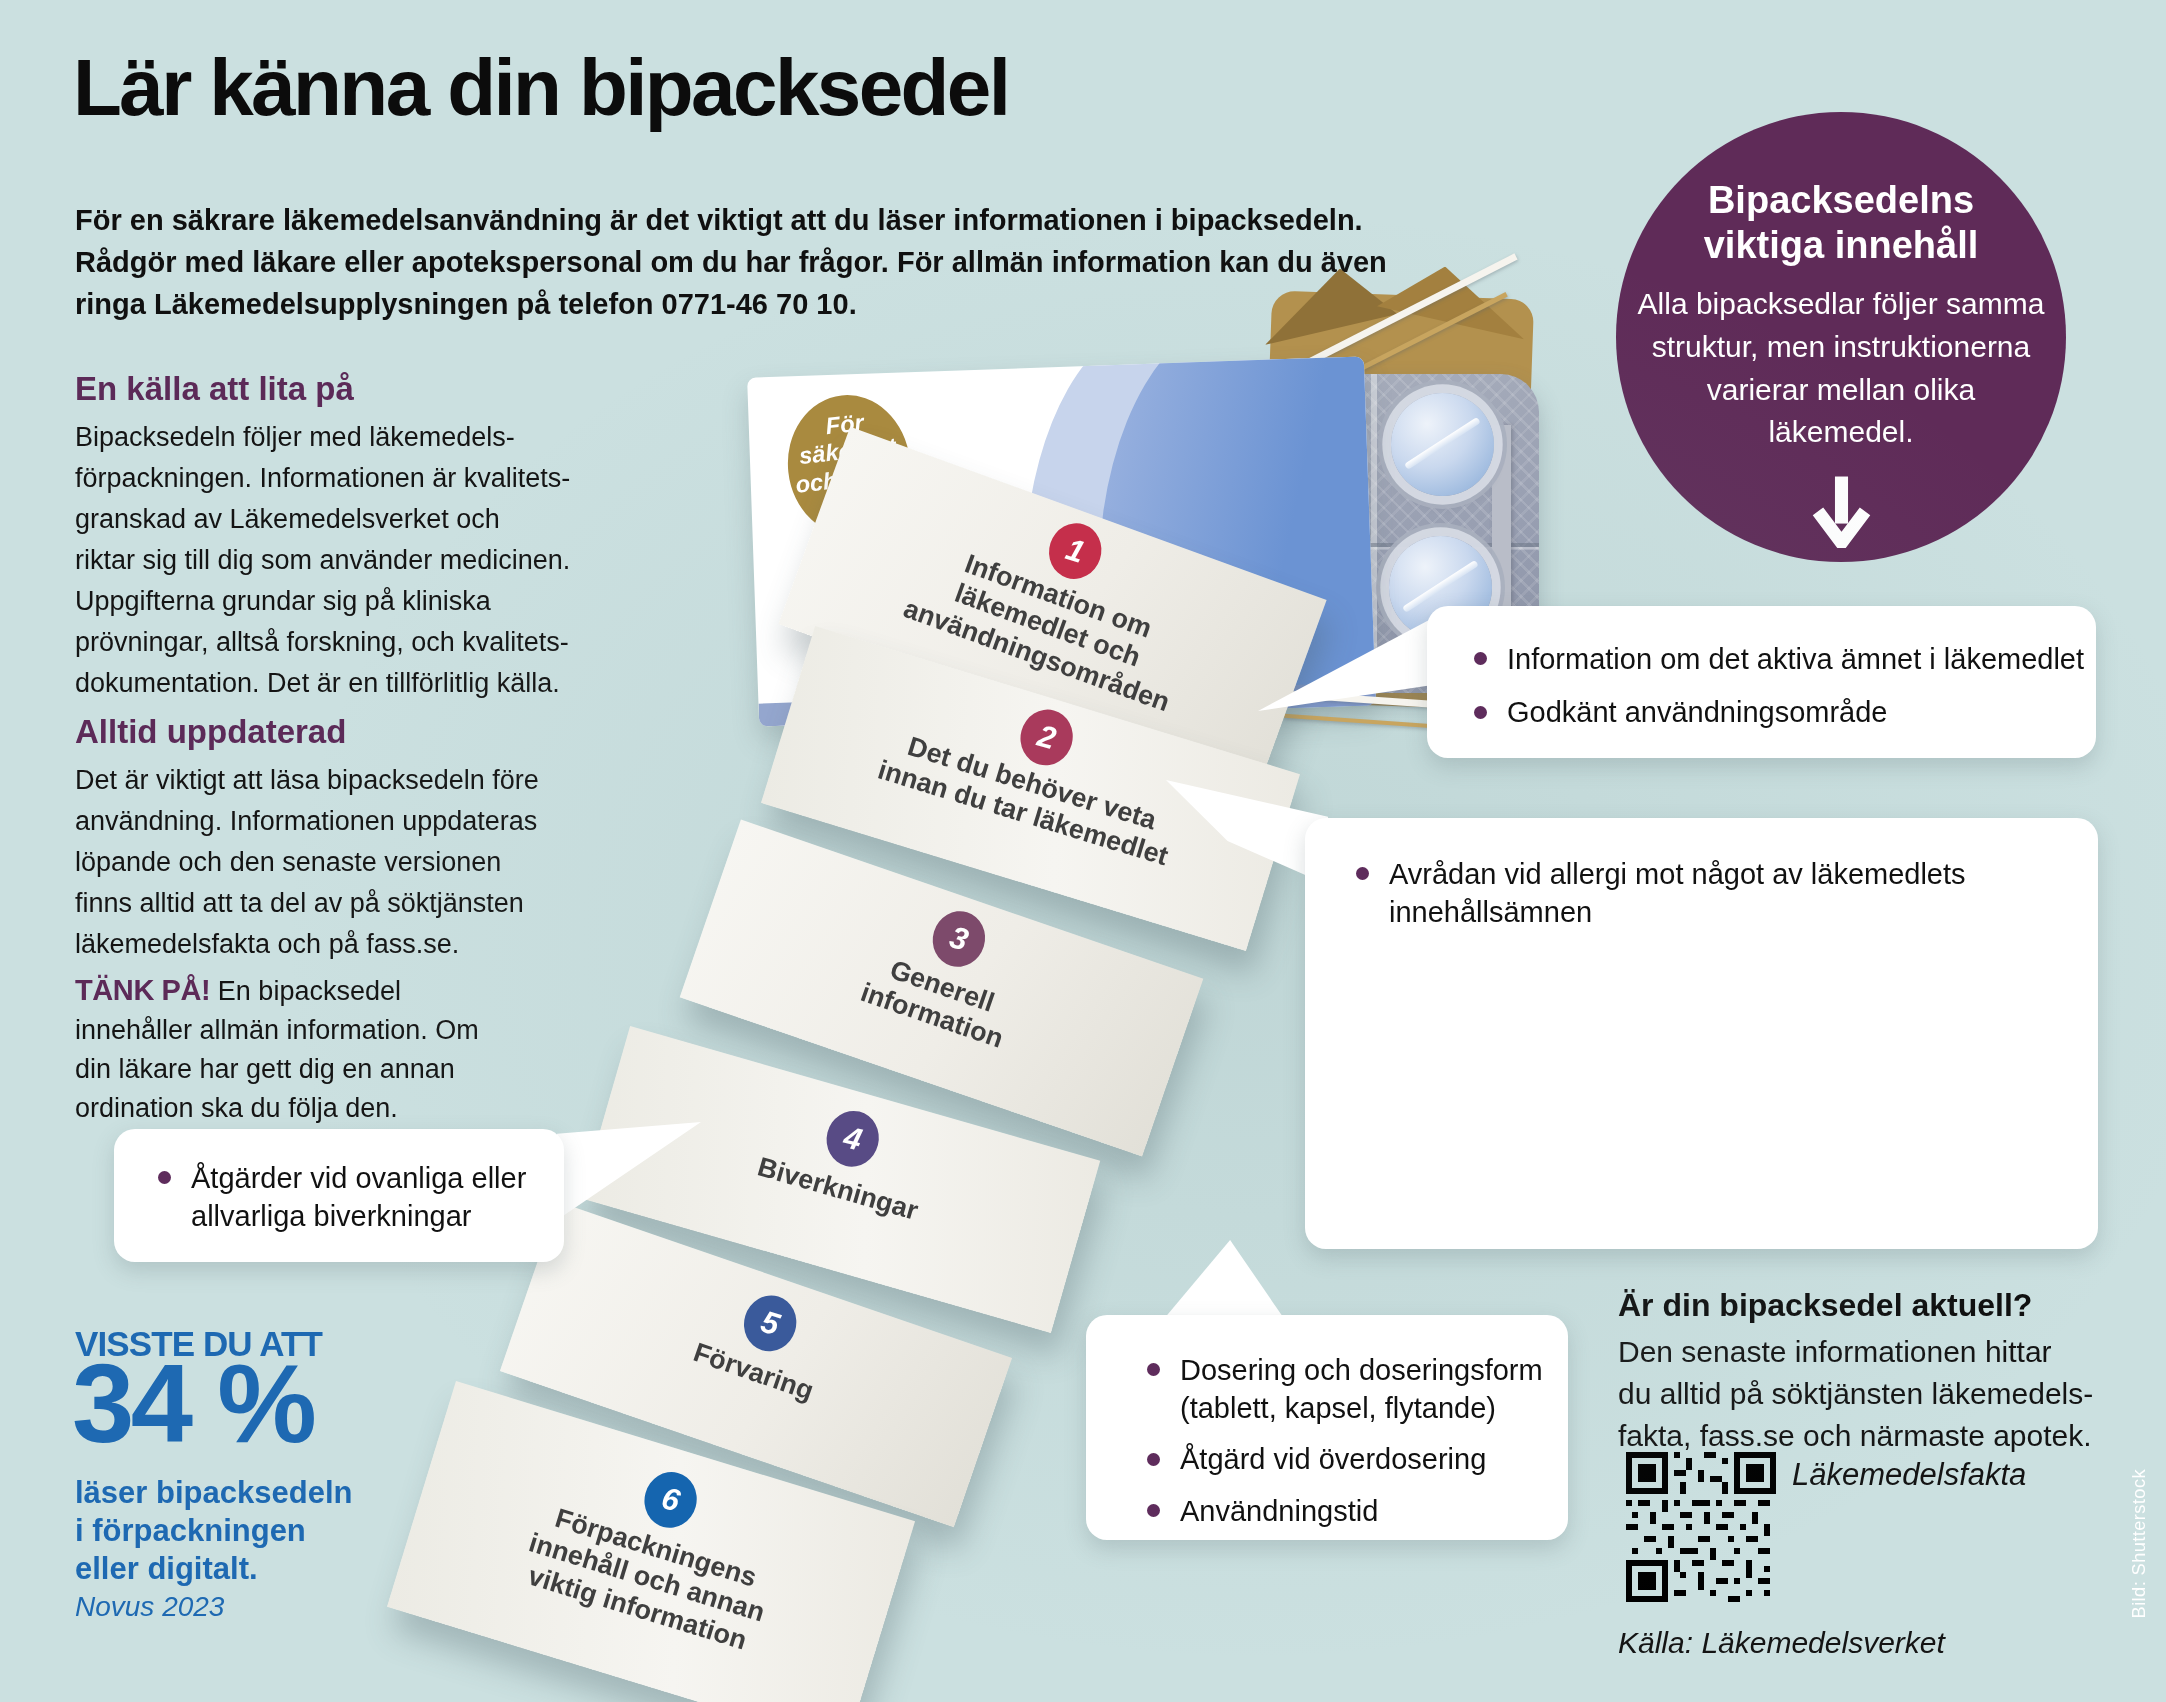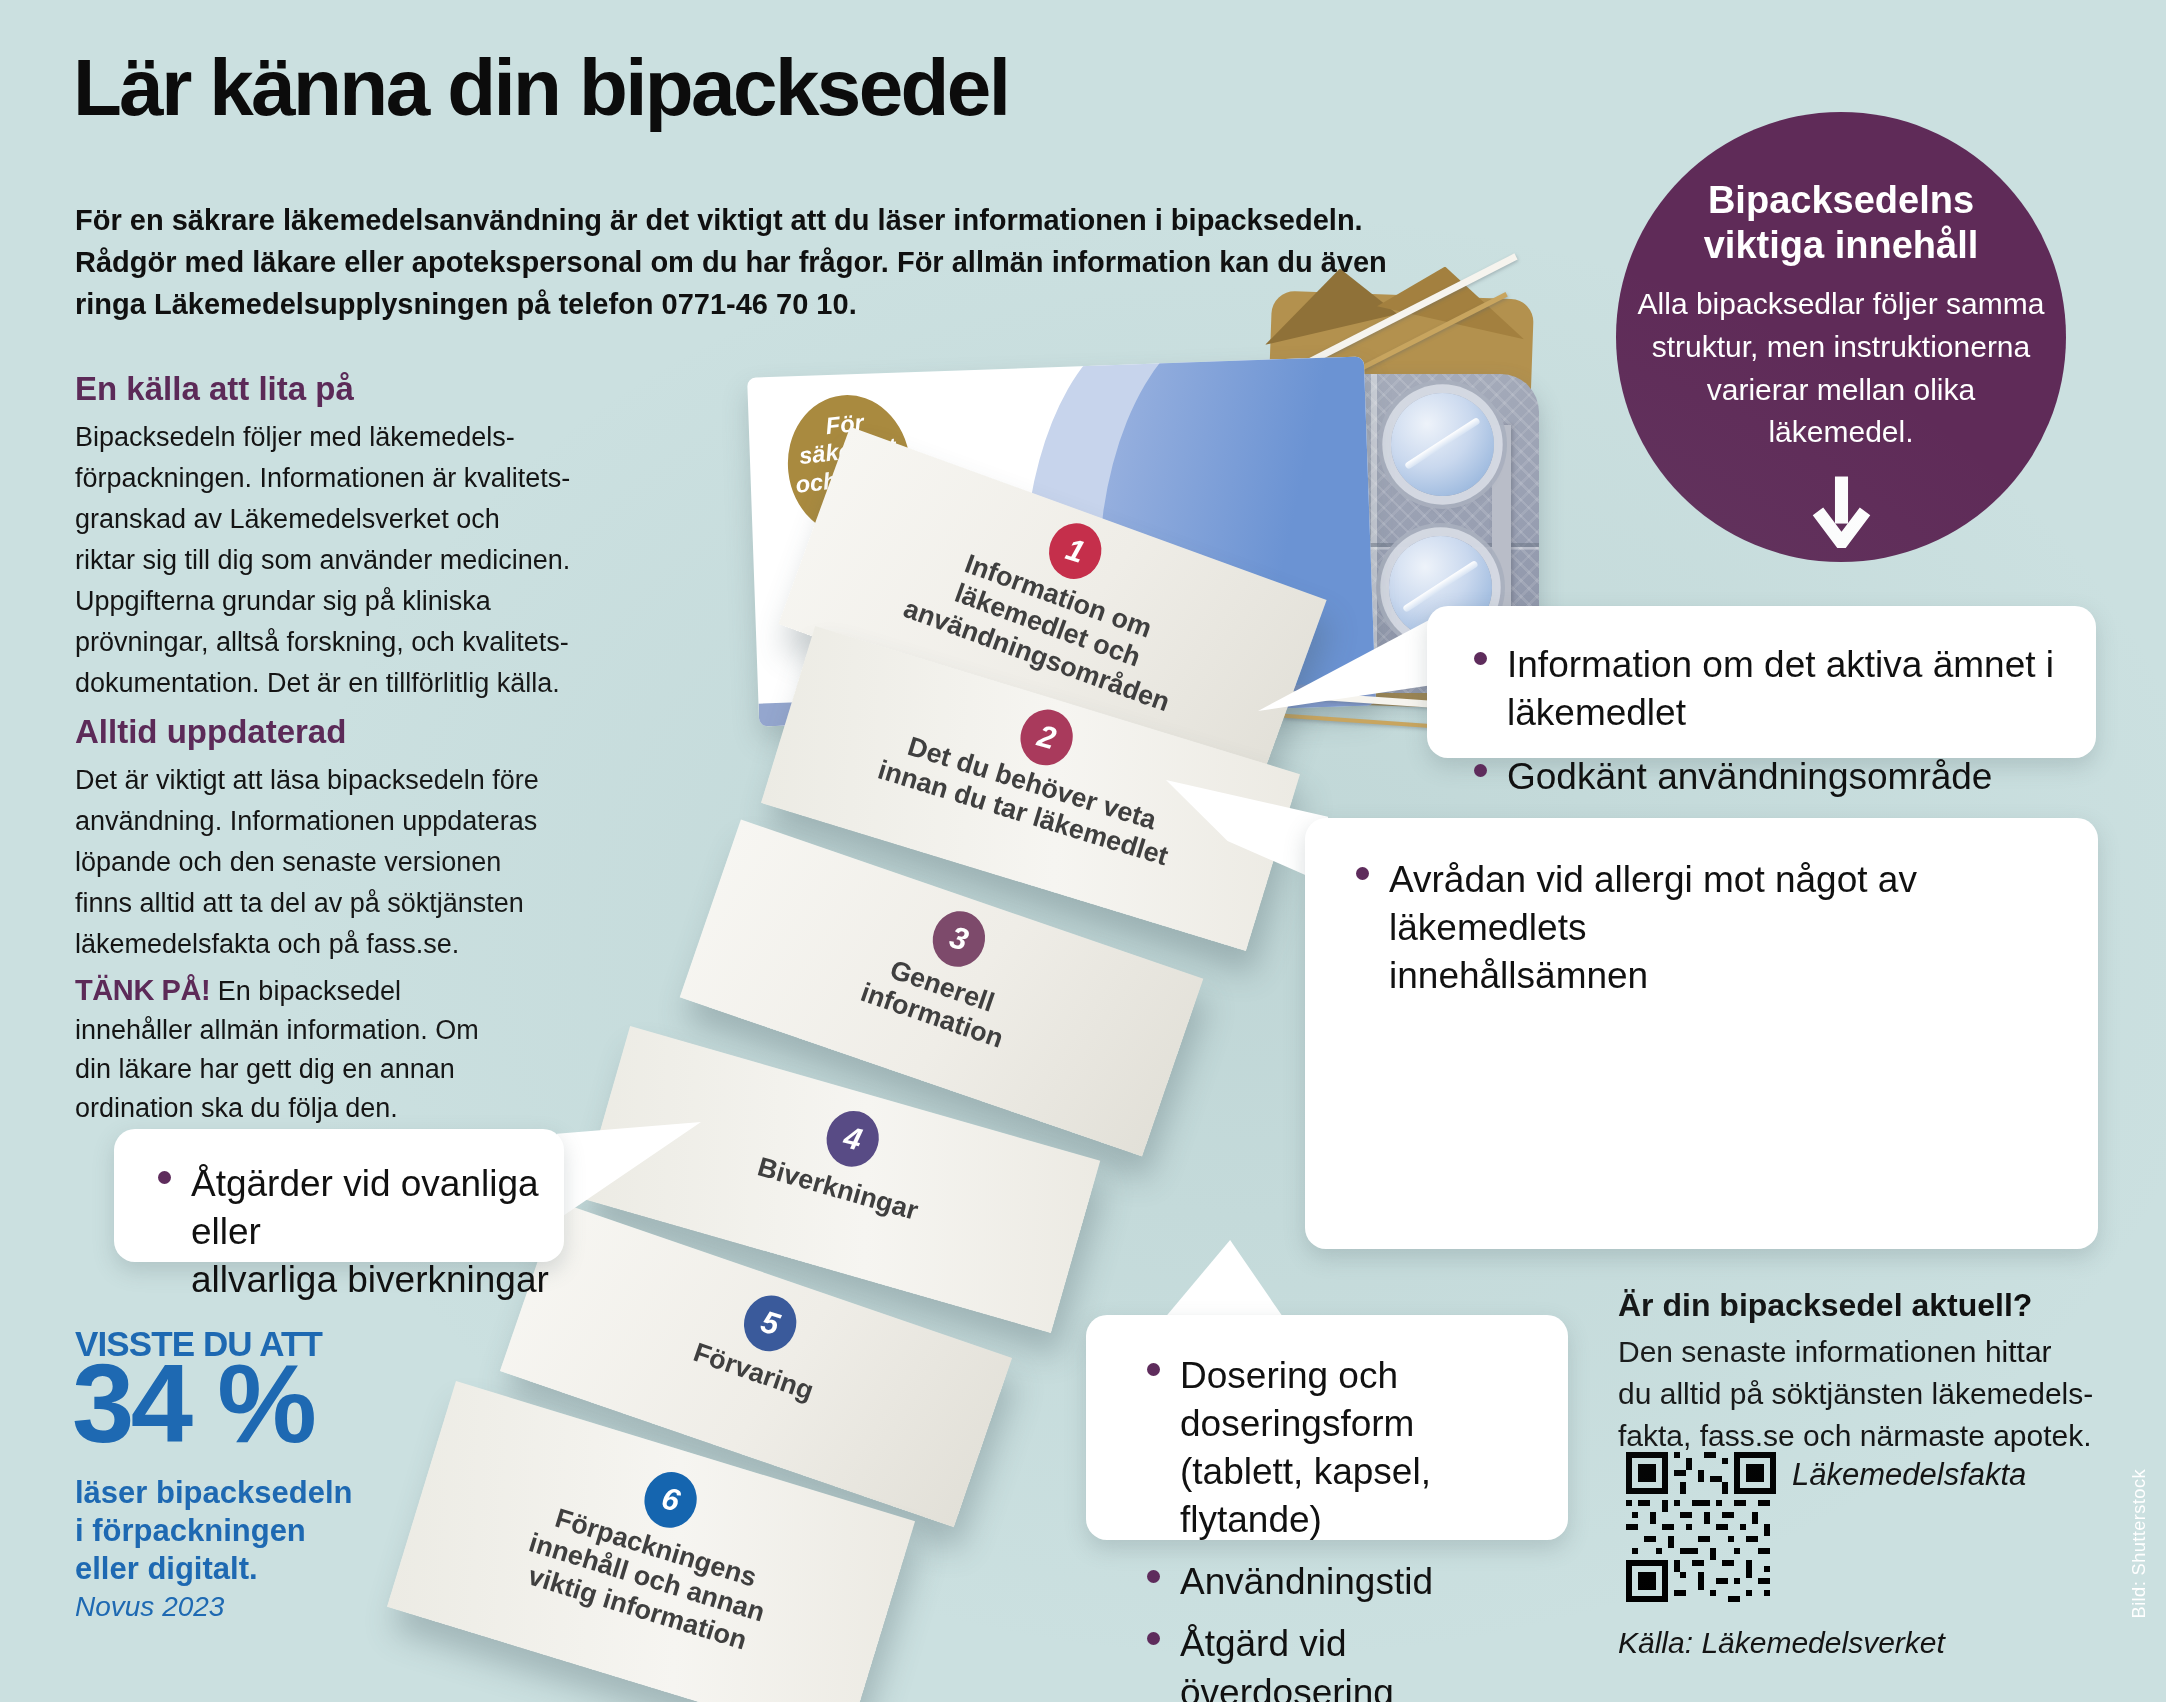--- a/index.html
+++ b/index.html
@@ -72,21 +72,21 @@
   .panel.odd{background:linear-gradient(105deg,#f7f6f2 0%,#efede7 55%,#e2e0d8 100%);}
   .panel.even{background:linear-gradient(75deg,#ecebe4 0%,#f6f5f1 55%,#eceae3 100%);}
   .num{position:absolute;left:50%;transform:translateX(-50%) rotate(-2deg);width:52px;height:56px;border-radius:50%;
     color:#fff;font-size:31px;font-weight:700;font-style:italic;display:flex;align-items:center;justify-content:center;}
   .panel-title{position:absolute;left:0;width:100%;text-align:center;font-size:27px;font-weight:700;
     line-height:1.16;color:#3f3f3f;white-space:pre-line;}
 
   
   .callout{background:#fff;border-radius:21px;box-shadow:0 8.7px 21px rgba(80,100,105,.22);}
   .callout ul{margin:0;padding:0;list-style:none;}
-  .callout li{position:relative;padding-left:40px;font-size:37px;line-height:1.3;color:#111;white-space:pre-line;}
+  .callout li{position:relative;padding-left:40px;font-size:29px;line-height:1.3;color:#111;white-space:pre-line;}
   .callout li::before{content:'';position:absolute;left:7px;top:11.4px;width:13px;height:13px;border-radius:50%;background:#5e2c5c;}
   .c1{left:1427px;top:606px;width:669px;height:152px;padding:35px 0 0 40px;box-sizing:border-box;}
   .c1 li{margin-bottom:15.7px;}
   .c2{left:1305px;top:818px;width:793px;height:431px;padding:38px 0 0 44px;box-sizing:border-box;}
   .c2 li{margin-bottom:13px;}
   .c3{left:114px;top:1129px;width:450px;height:133px;padding:31px 0 0 37px;box-sizing:border-box;}
   .c4{left:1086px;top:1315px;width:482px;height:225px;padding:37px 0 0 54px;box-sizing:border-box;}
   .c4 li{margin-bottom:14px;}
   .tail{background:#fff;}
 
@@ -226,22 +226,22 @@
   <div class="abs callout c3" style="z-index:4;">
     <ul>
       <li>Åtgärder vid ovanliga eller
 allvarliga biverkningar</li>
     </ul>
   </div>
   <div class="abs callout c4" style="z-index:4;">
     <ul>
       <li>Dosering och doseringsform
 (tablett, kapsel, flytande)</li>
+      <li>Åtgärd vid överdosering</li>
       <li>Användningstid</li>
-      <li>Åtgärd vid överdosering</li>
     </ul>
   </div>
 
   <div class="abs cur-head">Är din bipacksedel aktuell?</div>
   <div class="abs cur-body pre">Den senaste informationen hittar
 du alltid på söktjänsten läkemedels-
 fakta, fass.se och närmaste apotek.</div>
   <div class="abs qr">
     <svg width="150" height="150" viewBox="0 0 175 175" shape-rendering="crispEdges">
       <rect x="0" y="0" width="175" height="175" fill="none"></rect>

